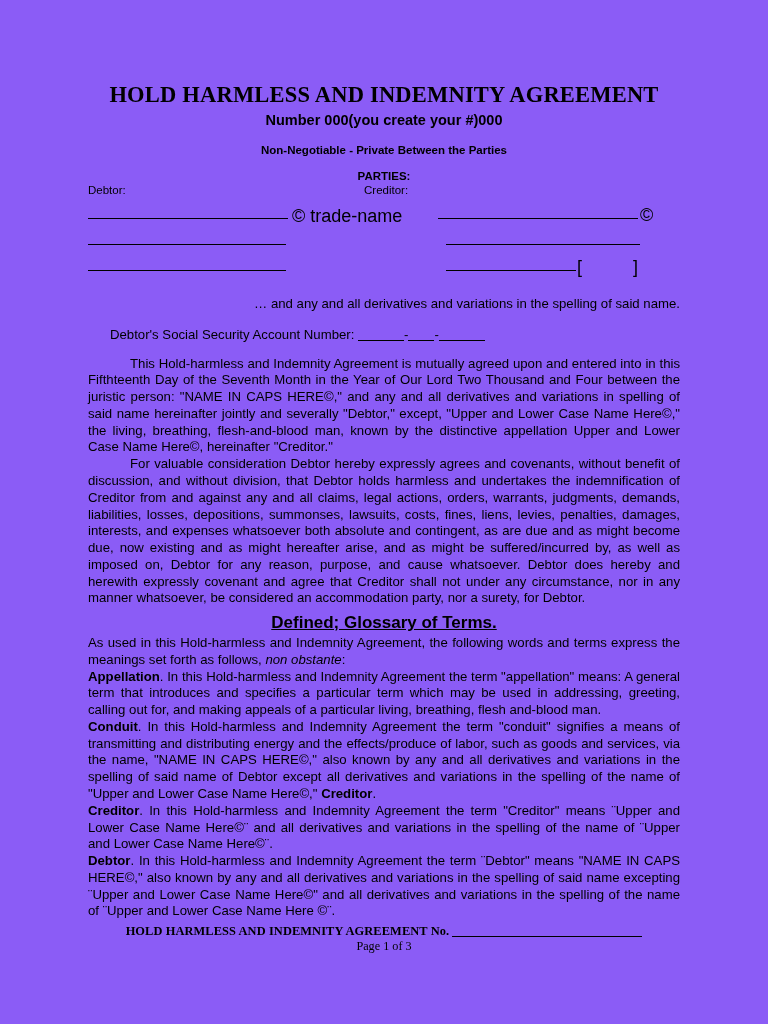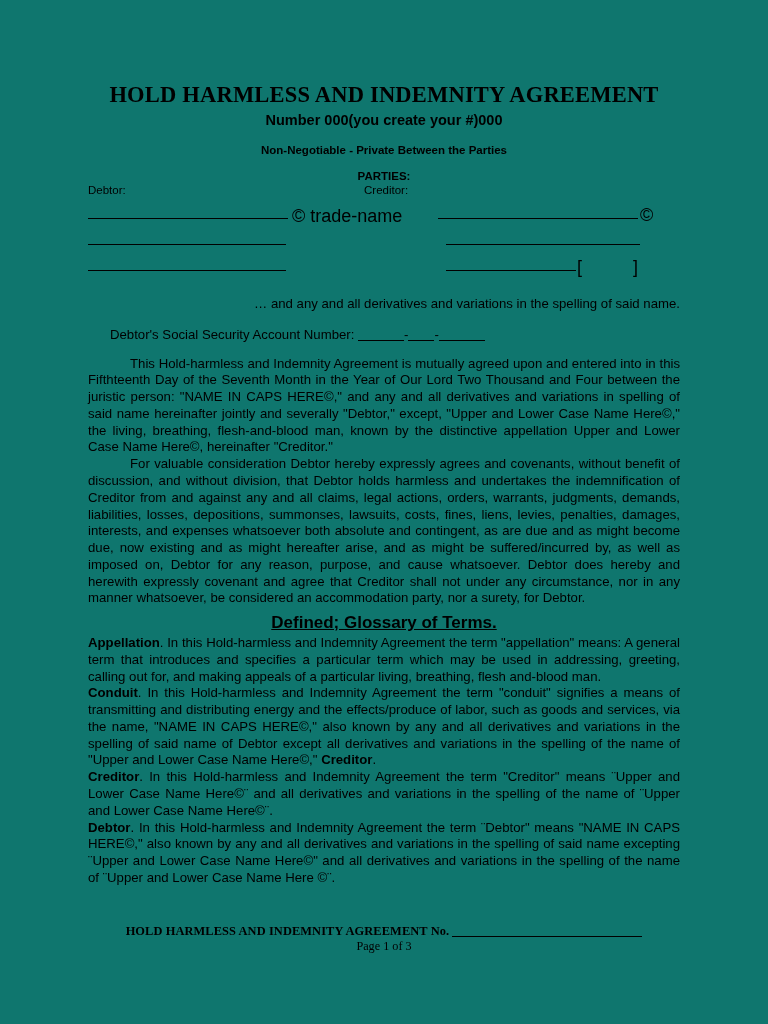--- a/index.html
+++ b/index.html
@@ -13,21 +13,21 @@
     font-family: "Liberation Serif", serif;
     color: #000000;
     position: relative;
     overflow: hidden;
   }
   .page {
     position: absolute;
     left: 0; top: 0;
     width: 768px;
     height: 1024px;
-    background: #0f766e;
+    background: #8b5cf6;
   }
   .content {
     position: absolute;
     left: 88px;
     top: 82px;
     width: 592px;
   }
   .doc-title {
     text-align: center;
     font-family: "Liberation Serif", serif;
@@ -211,20 +211,23 @@
       <span class="blank-sm"></span><span>-</span><span class="blank-xs"></span><span>-</span><span class="blank-sm"></span>
     </div>
 
     <div class="spacer-14"></div>
 
     <div class="para indent">This Hold-harmless and Indemnity Agreement is mutually agreed upon and entered into in this Fifthteenth Day of the Seventh Month in the Year of Our Lord Two Thousand and Four between the juristic person: "NAME IN CAPS HERE©," and any and all derivatives and variations in spelling of said name hereinafter jointly and severally "Debtor," except, "Upper and Lower Case Name Here©," the living, breathing, flesh-and-blood man, known by the distinctive appellation Upper and Lower Case Name Here©,  hereinafter "Creditor."</div>
     <div class="para indent">For valuable consideration Debtor hereby expressly agrees and covenants, without benefit of discussion, and without division, that Debtor holds harmless and undertakes the indemnification of Creditor from and against any and all claims, legal actions, orders, warrants, judgments, demands, liabilities, losses, depositions, summonses, lawsuits, costs, fines, liens, levies, penalties, damages, interests, and expenses whatsoever both absolute and contingent, as are due and as might become due, now existing and as might hereafter arise, and as might be suffered/incurred by, as well as imposed on, Debtor for any reason, purpose, and cause whatsoever. Debtor does hereby and herewith expressly covenant and agree that Creditor shall not under any circumstance, nor in any manner whatsoever, be considered an accommodation party, nor a surety, for Debtor.</div>
 
     <div class="section-head">Defined; Glossary of Terms.</div>
 
+    <div class="para">
+      <span>As used in this Hold-harmless and Indemnity Agreement, the following words and terms express the meanings set forth as follows, </span><span class="ital">non obstante</span><span>:</span>
+    </div>
 
     <div class="para">
       <span class="term">Appellation</span><span>. In this Hold-harmless and Indemnity Agreement the term "appellation" means: A general term that introduces and specifies a particular term which may be used in addressing, greeting, calling out for, and making appeals of a particular living, breathing, flesh and-blood man.</span>
     </div>
 
     <div class="para">
       <span class="term">Conduit</span><span>. In this Hold-harmless and Indemnity Agreement the term "conduit" signifies a means of transmitting and distributing energy and the effects/produce of labor, such as goods and services, via the name, "NAME IN CAPS HERE©," also known by any and all derivatives and variations in the spelling of said name of Debtor except all derivatives and variations in the spelling of the name of "Upper and Lower Case Name Here©," </span><span class="term">Creditor</span><span>.</span>
     </div>
 
     <div class="para">

